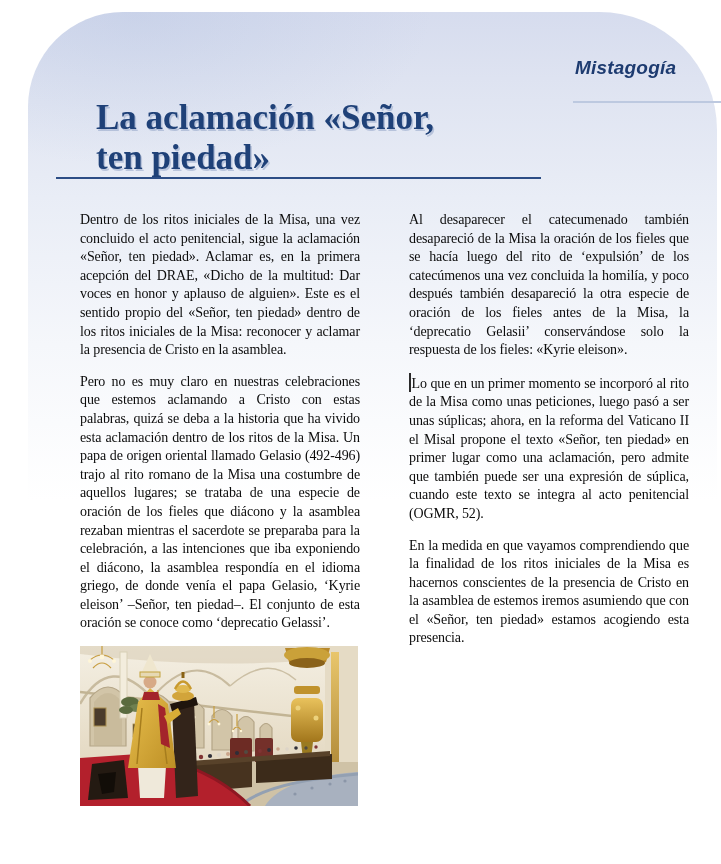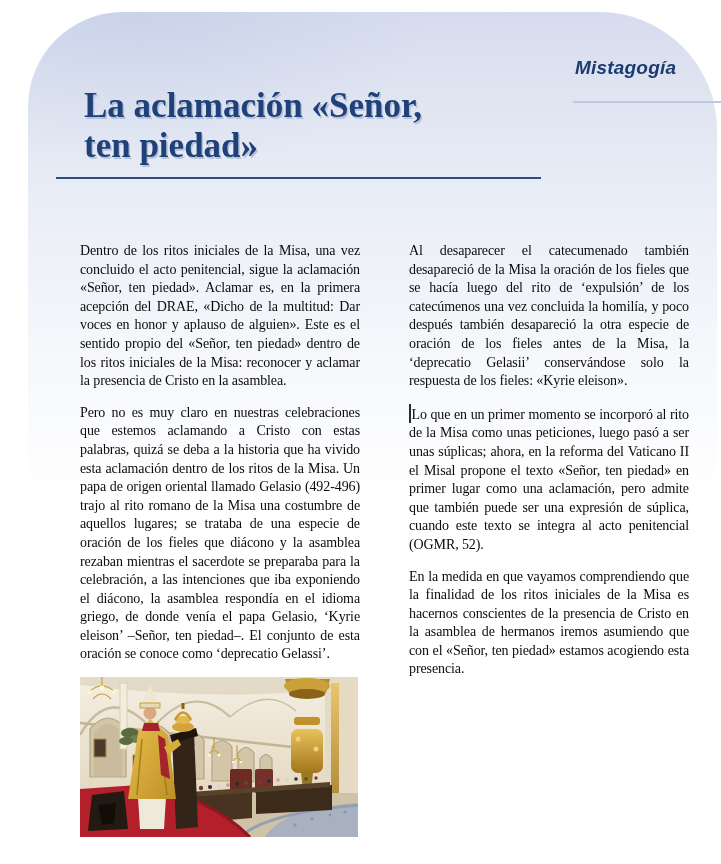--- a/index.html
+++ b/index.html
@@ -28,21 +28,21 @@
     font-family:"Liberation Serif",serif;font-weight:bold;
     font-size:35px;line-height:40px;color:#1f4178;
     text-shadow:1.5px 1.5px 0 rgba(130,150,190,0.45);
   }
   .title-rule{
     position:absolute;left:28px;top:165px;width:485px;height:2px;
     background:#2c4d85;
   }
   .columns{
     position:absolute;left:52px;top:199px;width:609px;
-    display:flex;gap:49px;margin-top:31px;
+    display:flex;gap:49px;
   }
   .col{width:280px;}
   .col p{
     margin:0 0 13px 0;
     font-size:14px;line-height:18.6px;letter-spacing:-0.1px;
     color:#0b0b0b;text-align:justify;
   }
   .caret{
     display:inline-block;width:1.5px;height:19px;background:#2a2a2a;
     margin-right:1px;vertical-align:-4px;
@@ -53,21 +53,21 @@
   }
 </style>
 </head>
 <body>
 
 <div class="card">
 
   <div class="kicker">Mistagogía</div>
   <div class="kicker-rule"></div>
 
-  <h1 class="page-title" style="margin:0;">
+  <h1 class="page-title" style="margin:12px;">
     <span>La aclamación «Señor,</span><br>
     <span>ten piedad»</span>
   </h1>
   <div class="title-rule"></div>
 
   <div class="columns">
 
     <div class="col">
       <p>Dentro de los ritos iniciales de la Misa, una vez concluido el acto penitencial, sigue la aclamación «Señor, ten piedad». Aclamar es, en la primera acepción del DRAE, «Dicho de la multitud: Dar voces en honor y aplauso de alguien». Este es el sentido propio del «Señor, ten piedad» dentro de los ritos iniciales de la Misa: reconocer y aclamar la presencia de Cristo en la asamblea.</p>
       <p>Pero no es muy claro en nuestras celebraciones que estemos aclamando a Cristo con estas palabras, quizá se deba a la historia que ha vivido esta aclamación dentro de los ritos de la Misa. Un papa de origen oriental llamado Gelasio (492-496) trajo al rito romano de la Misa una costumbre de aquellos lugares; se trataba de una especie de oración de los fieles que diácono y la asamblea rezaban mientras el sacerdote se preparaba para la celebración, a las intenciones que iba exponiendo el diácono, la asamblea respondía en el idioma griego, de donde venía el papa Gelasio, ‘Kyrie eleison’ –Señor, ten piedad–. El conjunto de esta oración se conoce como ‘deprecatio Gelassi’.</p>
@@ -215,17 +215,17 @@
           <polygon points="70,8 80,30 60,30" fill="#efe6ce"></polygon>
           <rect x="60" y="26" width="20" height="5" fill="#e6d9b4" stroke="#c2a23c" stroke-width="1"></rect>
           <path d="M84,70 L98,62 L101,68 L88,78 Z" fill="#d9ad36"></path>
         </svg>
       </div>
     </div>
 
     <div class="col">
       <p>Al desaparecer el catecumenado también desapareció de la Misa la oración de los fieles que se hacía luego del rito de ‘expulsión’ de los catecúmenos una vez concluida la homilía, y poco después también desapareció la otra especie de oración de los fieles antes de la Misa, la ‘deprecatio Gelasii’ conservándose solo la respuesta de los fieles: «Kyrie eleison».</p>
       <p><span class="caret"></span><span>Lo que en un primer momento se incorporó al rito de la Misa como unas peticiones, luego pasó a ser unas súplicas; ahora, en la reforma del Vaticano II el Misal propone el texto «Señor, ten piedad» en primer lugar como una aclamación, pero admite que también puede ser una expresión de súplica, cuando este texto se integra al acto penitencial (OGMR, 52).</span></p>
-      <p>En la medida en que vayamos comprendiendo que la finalidad de los ritos iniciales de la Misa es hacernos conscientes de la presencia de Cristo en la asamblea de hermanos iremos asumiendo que con el «Señor, ten piedad» estamos acogiendo esta presencia.</p>
+      <p>En la medida en que vayamos comprendiendo que la finalidad de los ritos iniciales de la Misa es hacernos conscientes de la presencia de Cristo en la asamblea de estemos iremos asumiendo que con el «Señor, ten piedad» estamos acogiendo esta presencia.</p>
     </div>
 
   </div>
 </div>
 
 </body></html>

